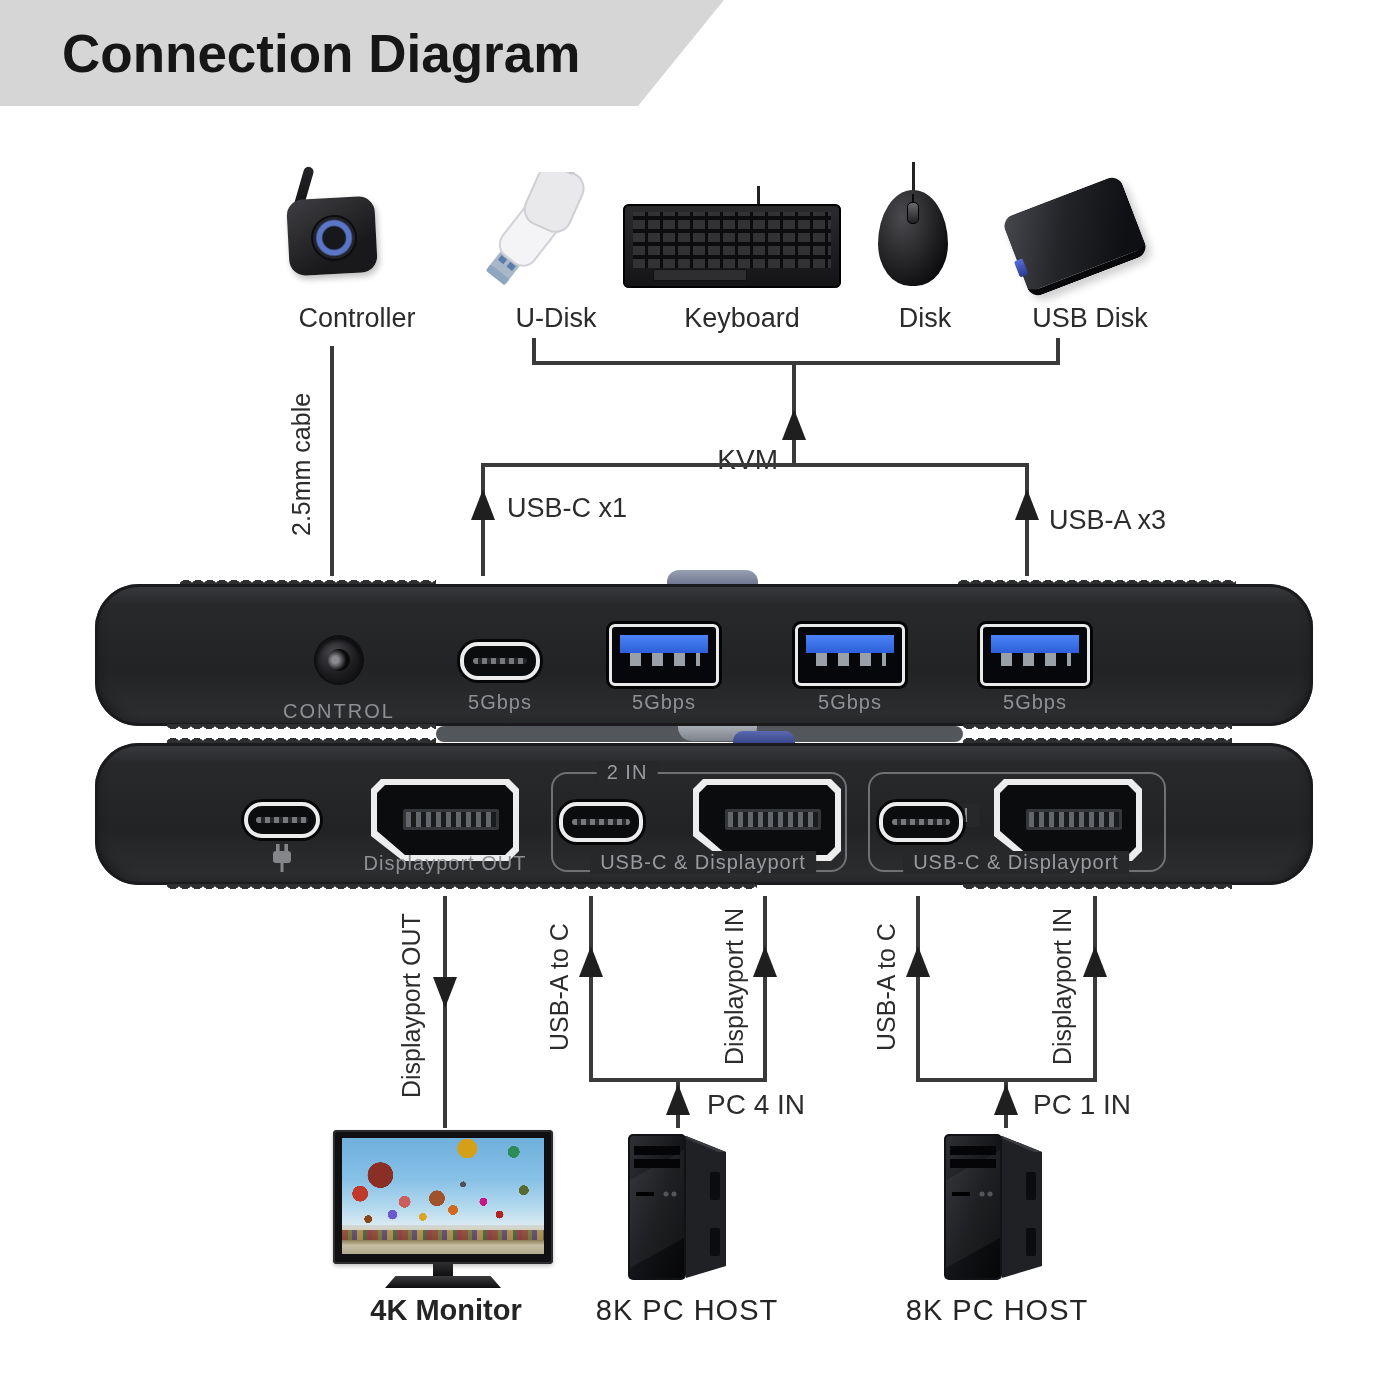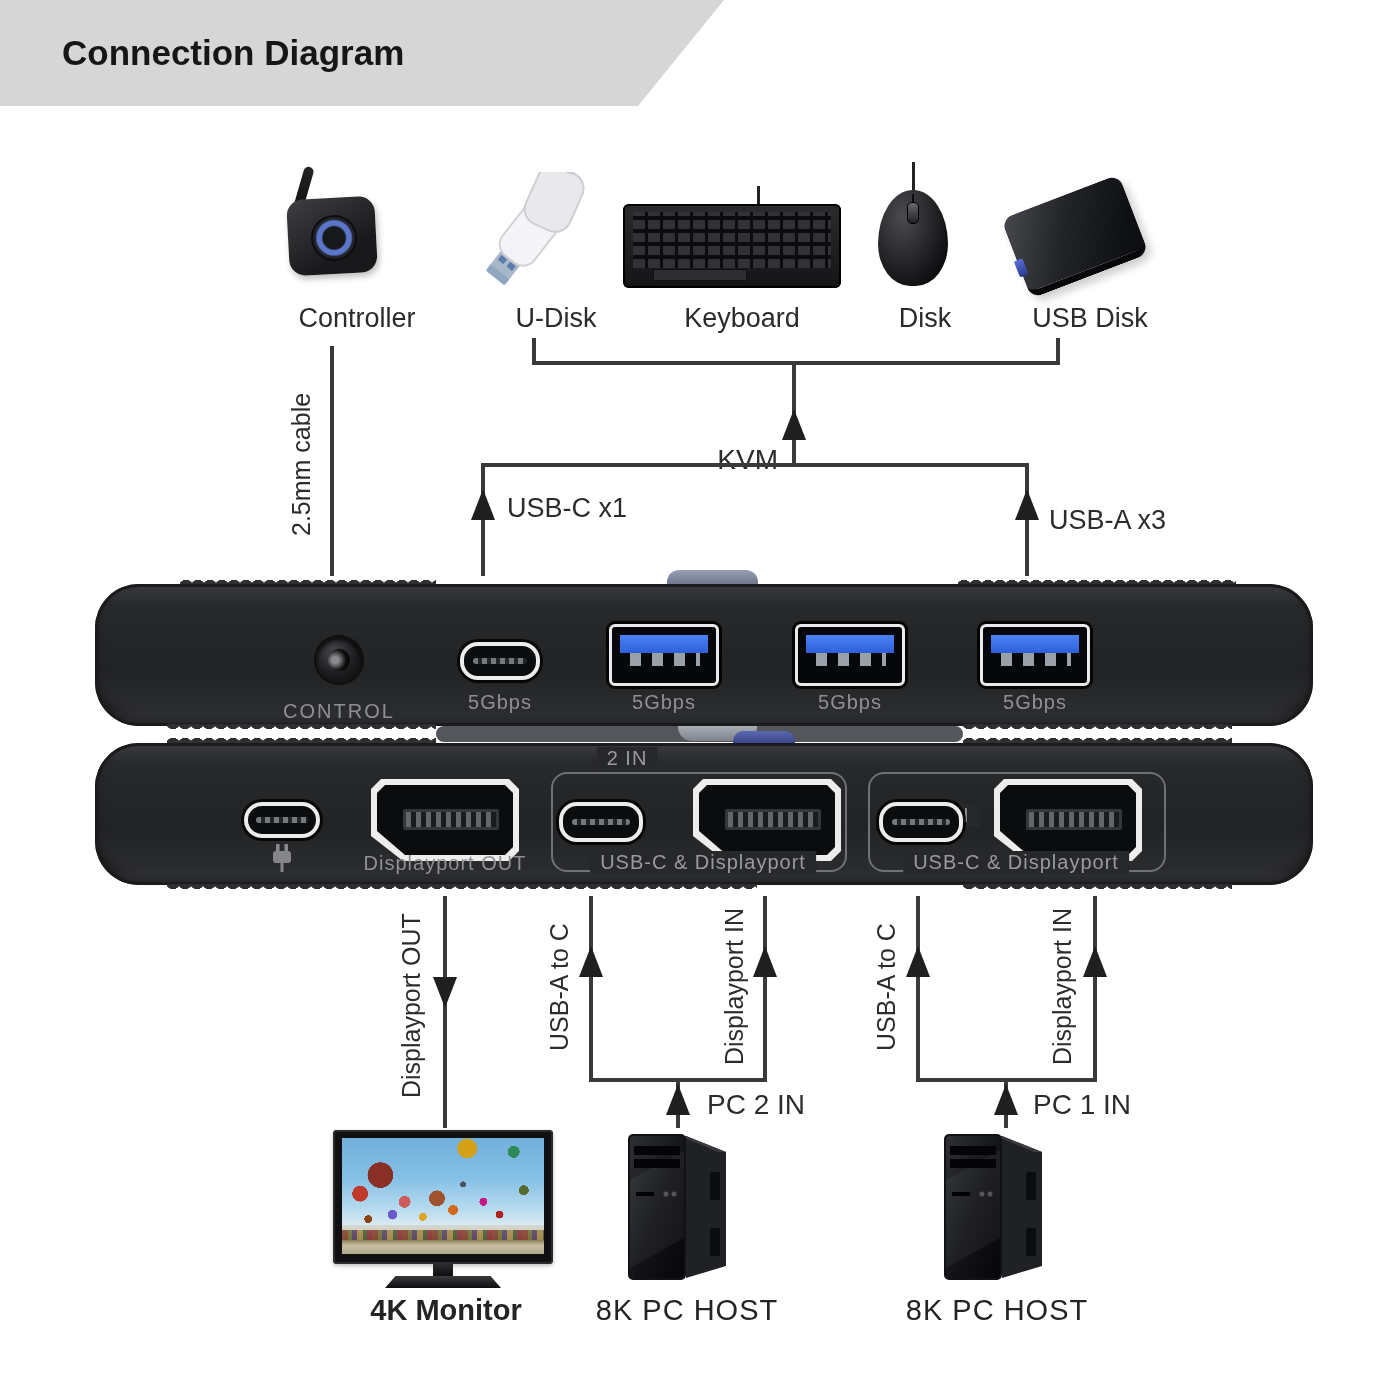--- a/index.html
+++ b/index.html
@@ -3,21 +3,21 @@
 <meta charset="utf-8">
 <style>
   html,body{margin:0;padding:0;background:#fff;}
   .canvas{position:relative;width:1400px;height:1400px;background:#ffffff;overflow:hidden;
           font-family:"Liberation Sans",sans-serif;color:#2c2c2c;}
   .abs{position:absolute;}
   
   .banner{position:absolute;left:0;top:0;width:724px;height:106px;background:#d6d6d6;
           clip-path:polygon(0 0,100% 0,calc(100% - 86px) 100%,0 100%);
           display:flex;align-items:center;}
-  .banner h1{margin:0 0 0 62px;font-size:35px;font-weight:700;color:#161616;letter-spacing:0;}
+  .banner h1{margin:0 0 0 62px;font-size:53px;font-weight:700;color:#161616;letter-spacing:0;}
   
   .line{position:absolute;background:#3a3a3a;}
   .vline{width:4px;} .hline{height:4px;}
   .arr{position:absolute;width:0;height:0;}
   .arr.up{border-left:12px solid transparent;border-right:12px solid transparent;border-bottom:31px solid #1f1f1f;}
   .arr.down{border-left:12px solid transparent;border-right:12px solid transparent;border-top:31px solid #1f1f1f;}
   .lbl{position:absolute;font-size:27px;color:#2c2c2c;white-space:nowrap;}
   .lbl.big{font-size:28px;}
   .vlbl{position:absolute;writing-mode:vertical-rl;transform:rotate(180deg);font-size:25px;color:#2c2c2c;
         width:32px;text-align:center;white-space:nowrap;display:flex;align-items:center;justify-content:center;}
@@ -244,21 +244,21 @@
       <rect x="10.5" y="18" width="3" height="10" fill="#85868a"></rect>
     </svg>
     <div class="dp" style="left:276px;top:36px;">
       <div class="shell"></div>
         <div class="cav"></div>
         <div class="pins"></div>
     </div>
     <div class="plbl" style="left:350px;top:109px;">Displayport OUT</div>
 
     <div class="bracket" style="left:456px;top:29px;width:292px;height:96px;"></div>
-    <div class="tag" style="left:532px;top:4px;text-align:right;">2 IN</div>
+    <div class="tag" style="left:532px;top:18px;text-align:right;">2 IN</div>
     <div class="usbc" style="left:464px;top:59px;width:76px;height:32px;"></div>
     <div class="dp" style="left:598px;top:36px;">
       <div class="shell"></div>
         <div class="cav"></div>
         <div class="pins"></div>
     </div>
     <div class="tag" style="left:608px;top:108px;">USB-C &amp; Displayport</div>
 
     <div class="bracket" style="left:773px;top:29px;width:294px;height:96px;"></div>
     <div class="tag" style="left:854px;top:18px;margin-top:43px;">1 IN</div>
@@ -279,21 +279,21 @@
 
   <div class="line vline" style="left:589px;top:896px;height:186px;"></div>
   <div class="arr up" style="left:579px;top:946px;"></div>
   <div class="vlbl" style="left:543px;top:872px;height:230px;">USB-A to C</div>
   <div class="line vline" style="left:763px;top:896px;height:186px;"></div>
   <div class="arr up" style="left:753px;top:946px;"></div>
   <div class="vlbl" style="left:718px;top:872px;height:230px;">Displayport IN</div>
   <div class="line hline" style="left:589px;top:1078px;width:178px;"></div>
   <div class="line vline" style="left:676px;top:1078px;height:50px;"></div>
   <div class="arr up" style="left:666px;top:1084px;"></div>
-  <div class="lbl big" style="left:707px;top:1089px;">PC 2 IN</div>
+  <div class="lbl big" style="left:707px;top:1089px;">PC 4 IN</div>
 
   <div class="line vline" style="left:916px;top:896px;height:186px;"></div>
   <div class="arr up" style="left:906px;top:946px;"></div>
   <div class="vlbl" style="left:870px;top:872px;height:230px;">USB-A to C</div>
   <div class="line vline" style="left:1093px;top:896px;height:186px;"></div>
   <div class="arr up" style="left:1083px;top:946px;"></div>
   <div class="vlbl" style="left:1046px;top:872px;height:230px;">Displayport IN</div>
   <div class="line hline" style="left:916px;top:1078px;width:181px;"></div>
   <div class="line vline" style="left:1004px;top:1078px;height:50px;"></div>
   <div class="arr up" style="left:994px;top:1084px;"></div>

